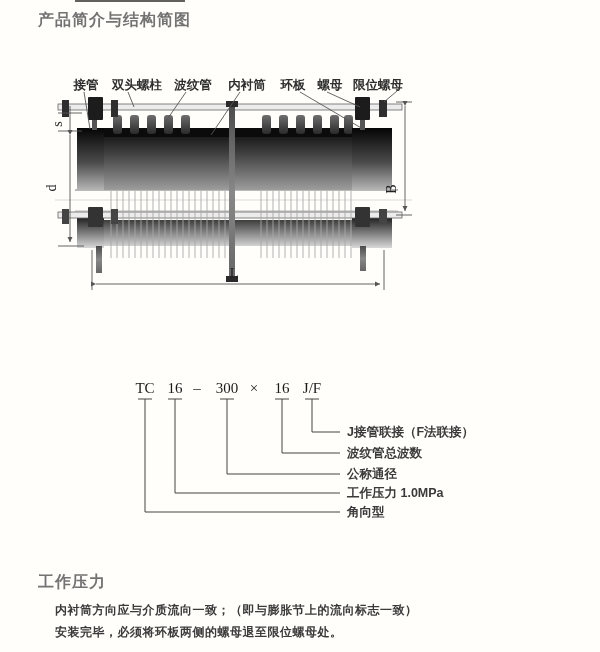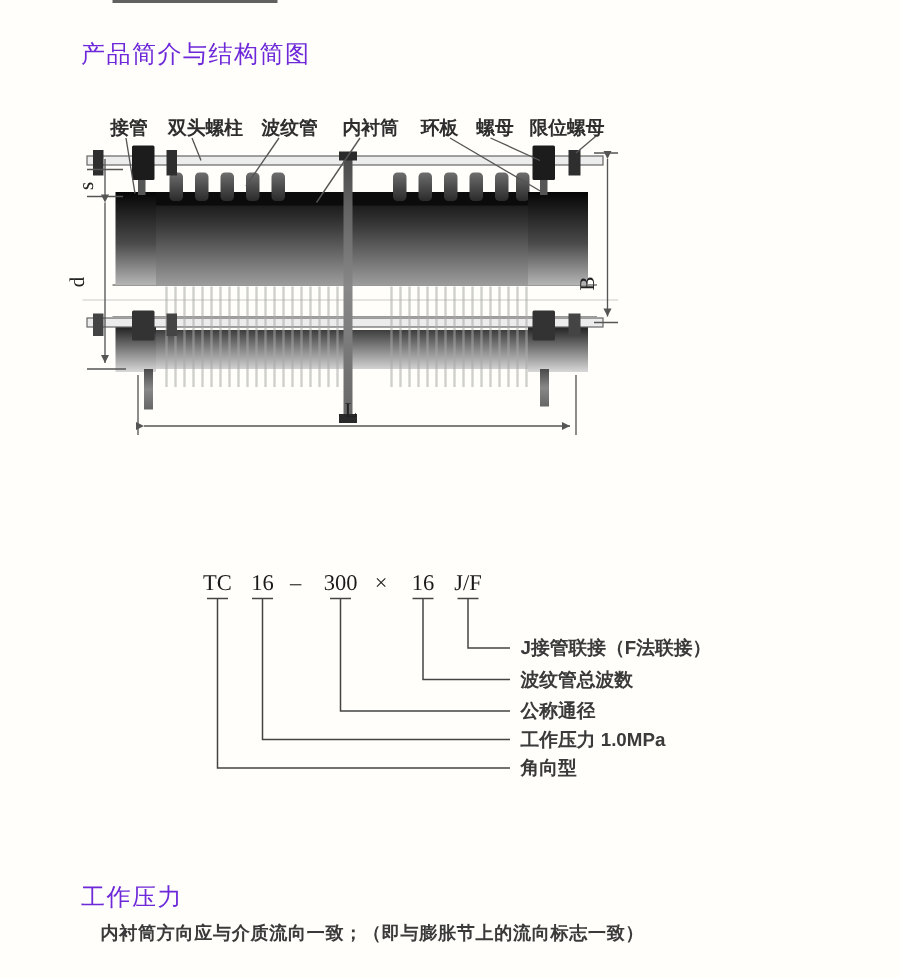--- a/index.html
+++ b/index.html
@@ -8,29 +8,29 @@
     width:600px;height:652px;
     background:#fffefa;
     font-family:"Liberation Sans", sans-serif;
     overflow:hidden;
   }
   .top-artifact{
     position:absolute;left:75px;top:0;width:110px;height:2px;
     background:#3a3a3a;opacity:.8;
   }
   .sec-title{
-    position:absolute;left:38px;margin:16px;
-    font-size:16px;font-weight:normal;letter-spacing:1px;
-    color:#6d28d9;
+    position:absolute;left:38px;margin:0;
+    font-size:16px;font-weight:bold;letter-spacing:1px;
+    color:#737373;
   }
   .t1{top:10px;}
   .t2{top:350px;}
   .t3{top:572px;}
   .install-line{
-    position:absolute;left:55px;margin:12px;
+    position:absolute;left:55px;margin:0;
     font-size:12px;font-weight:bold;color:#3a3a3a;
     letter-spacing:.5px;white-space:nowrap;
   }
   .il1{top:602px;}
   .il2{top:624px;}
   svg{position:absolute;left:0;}
   .dg{top:60px;}
   .cf{top:372px;}
   text{font-family:"Liberation Sans", sans-serif;}
   .plabel{font-size:12.5px;font-weight:bold;fill:#2e2e2e;}
@@ -229,14 +229,15 @@
 
     <text class="expl" x="347" y="436">J接管联接（F法联接）</text>
     <text class="expl" x="347" y="457">波纹管总波数</text>
     <text class="expl" x="347" y="478">公称通径</text>
     <text class="expl" x="347" y="497">工作压力 1.0MPa</text>
     <text class="expl" x="347" y="516">角向型</text>
   </svg>
 
   <h2 class="sec-title t3">工作压力</h2>
   <p class="install-line il1">内衬筒方向应与介质流向一致；（即与膨胀节上的流向标志一致）</p>
+  <p class="install-line il2">安装完毕，必须将环板两侧的螺母退至限位螺母处。</p>
 
 </div>
 
 </body></html>

